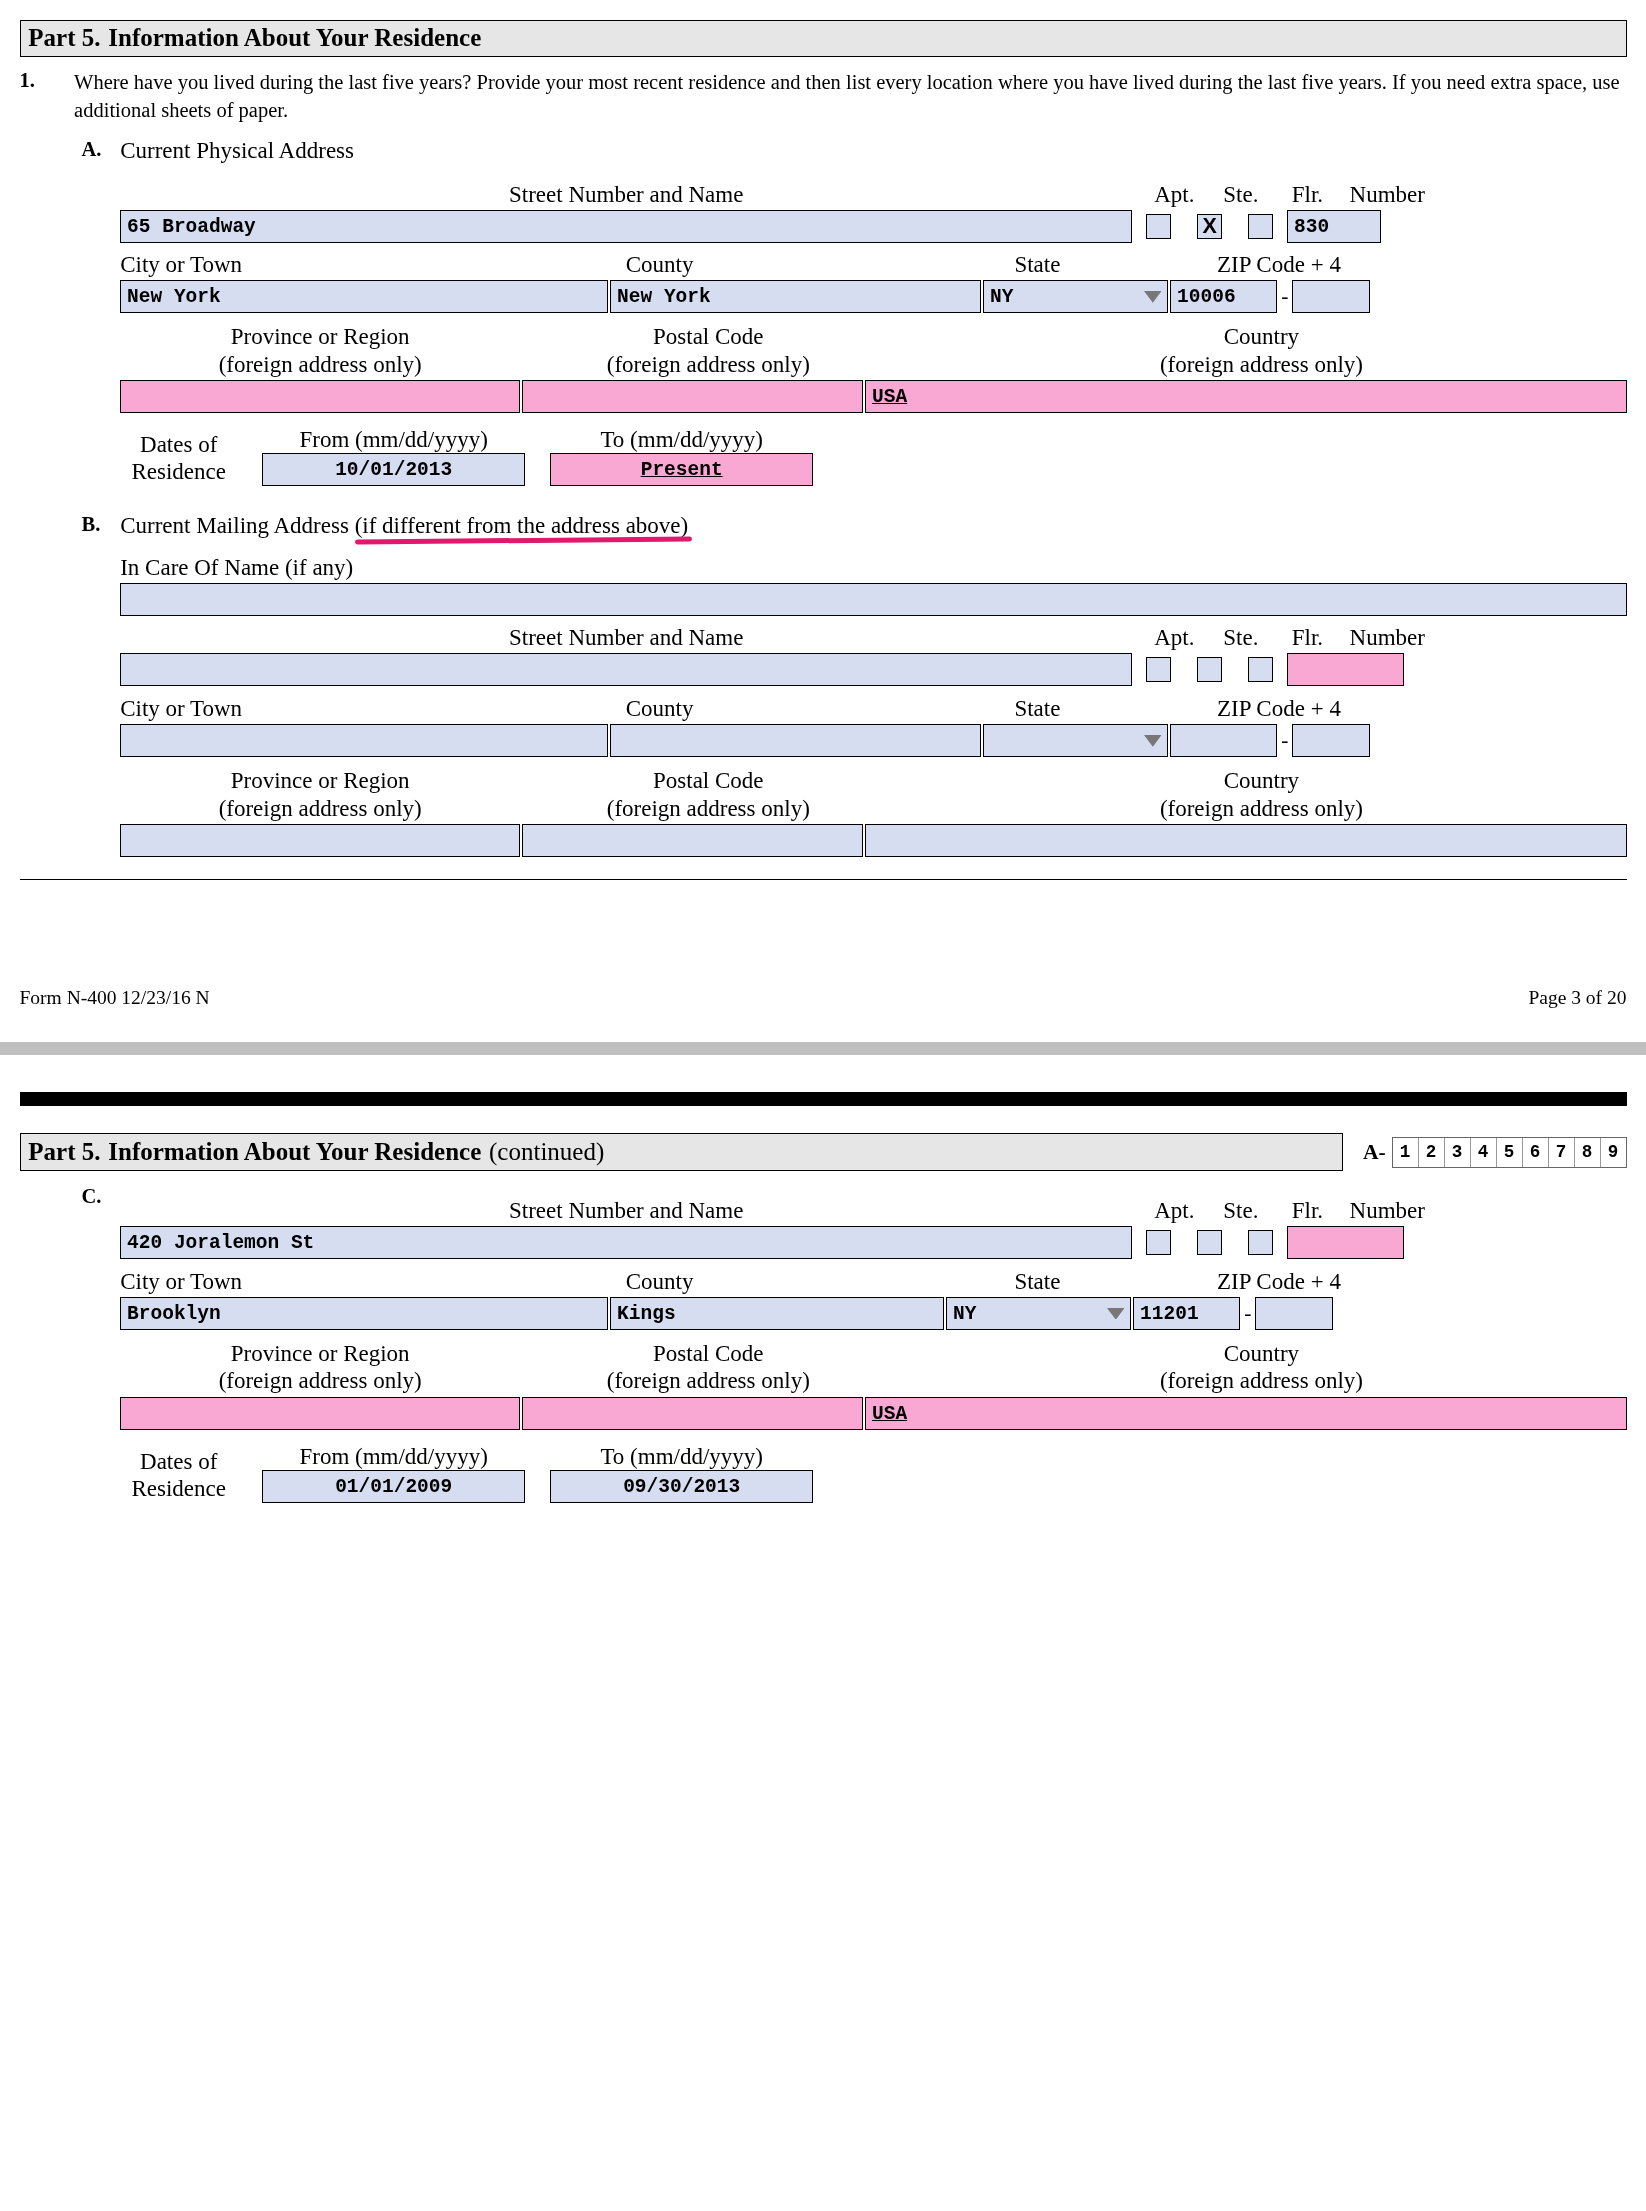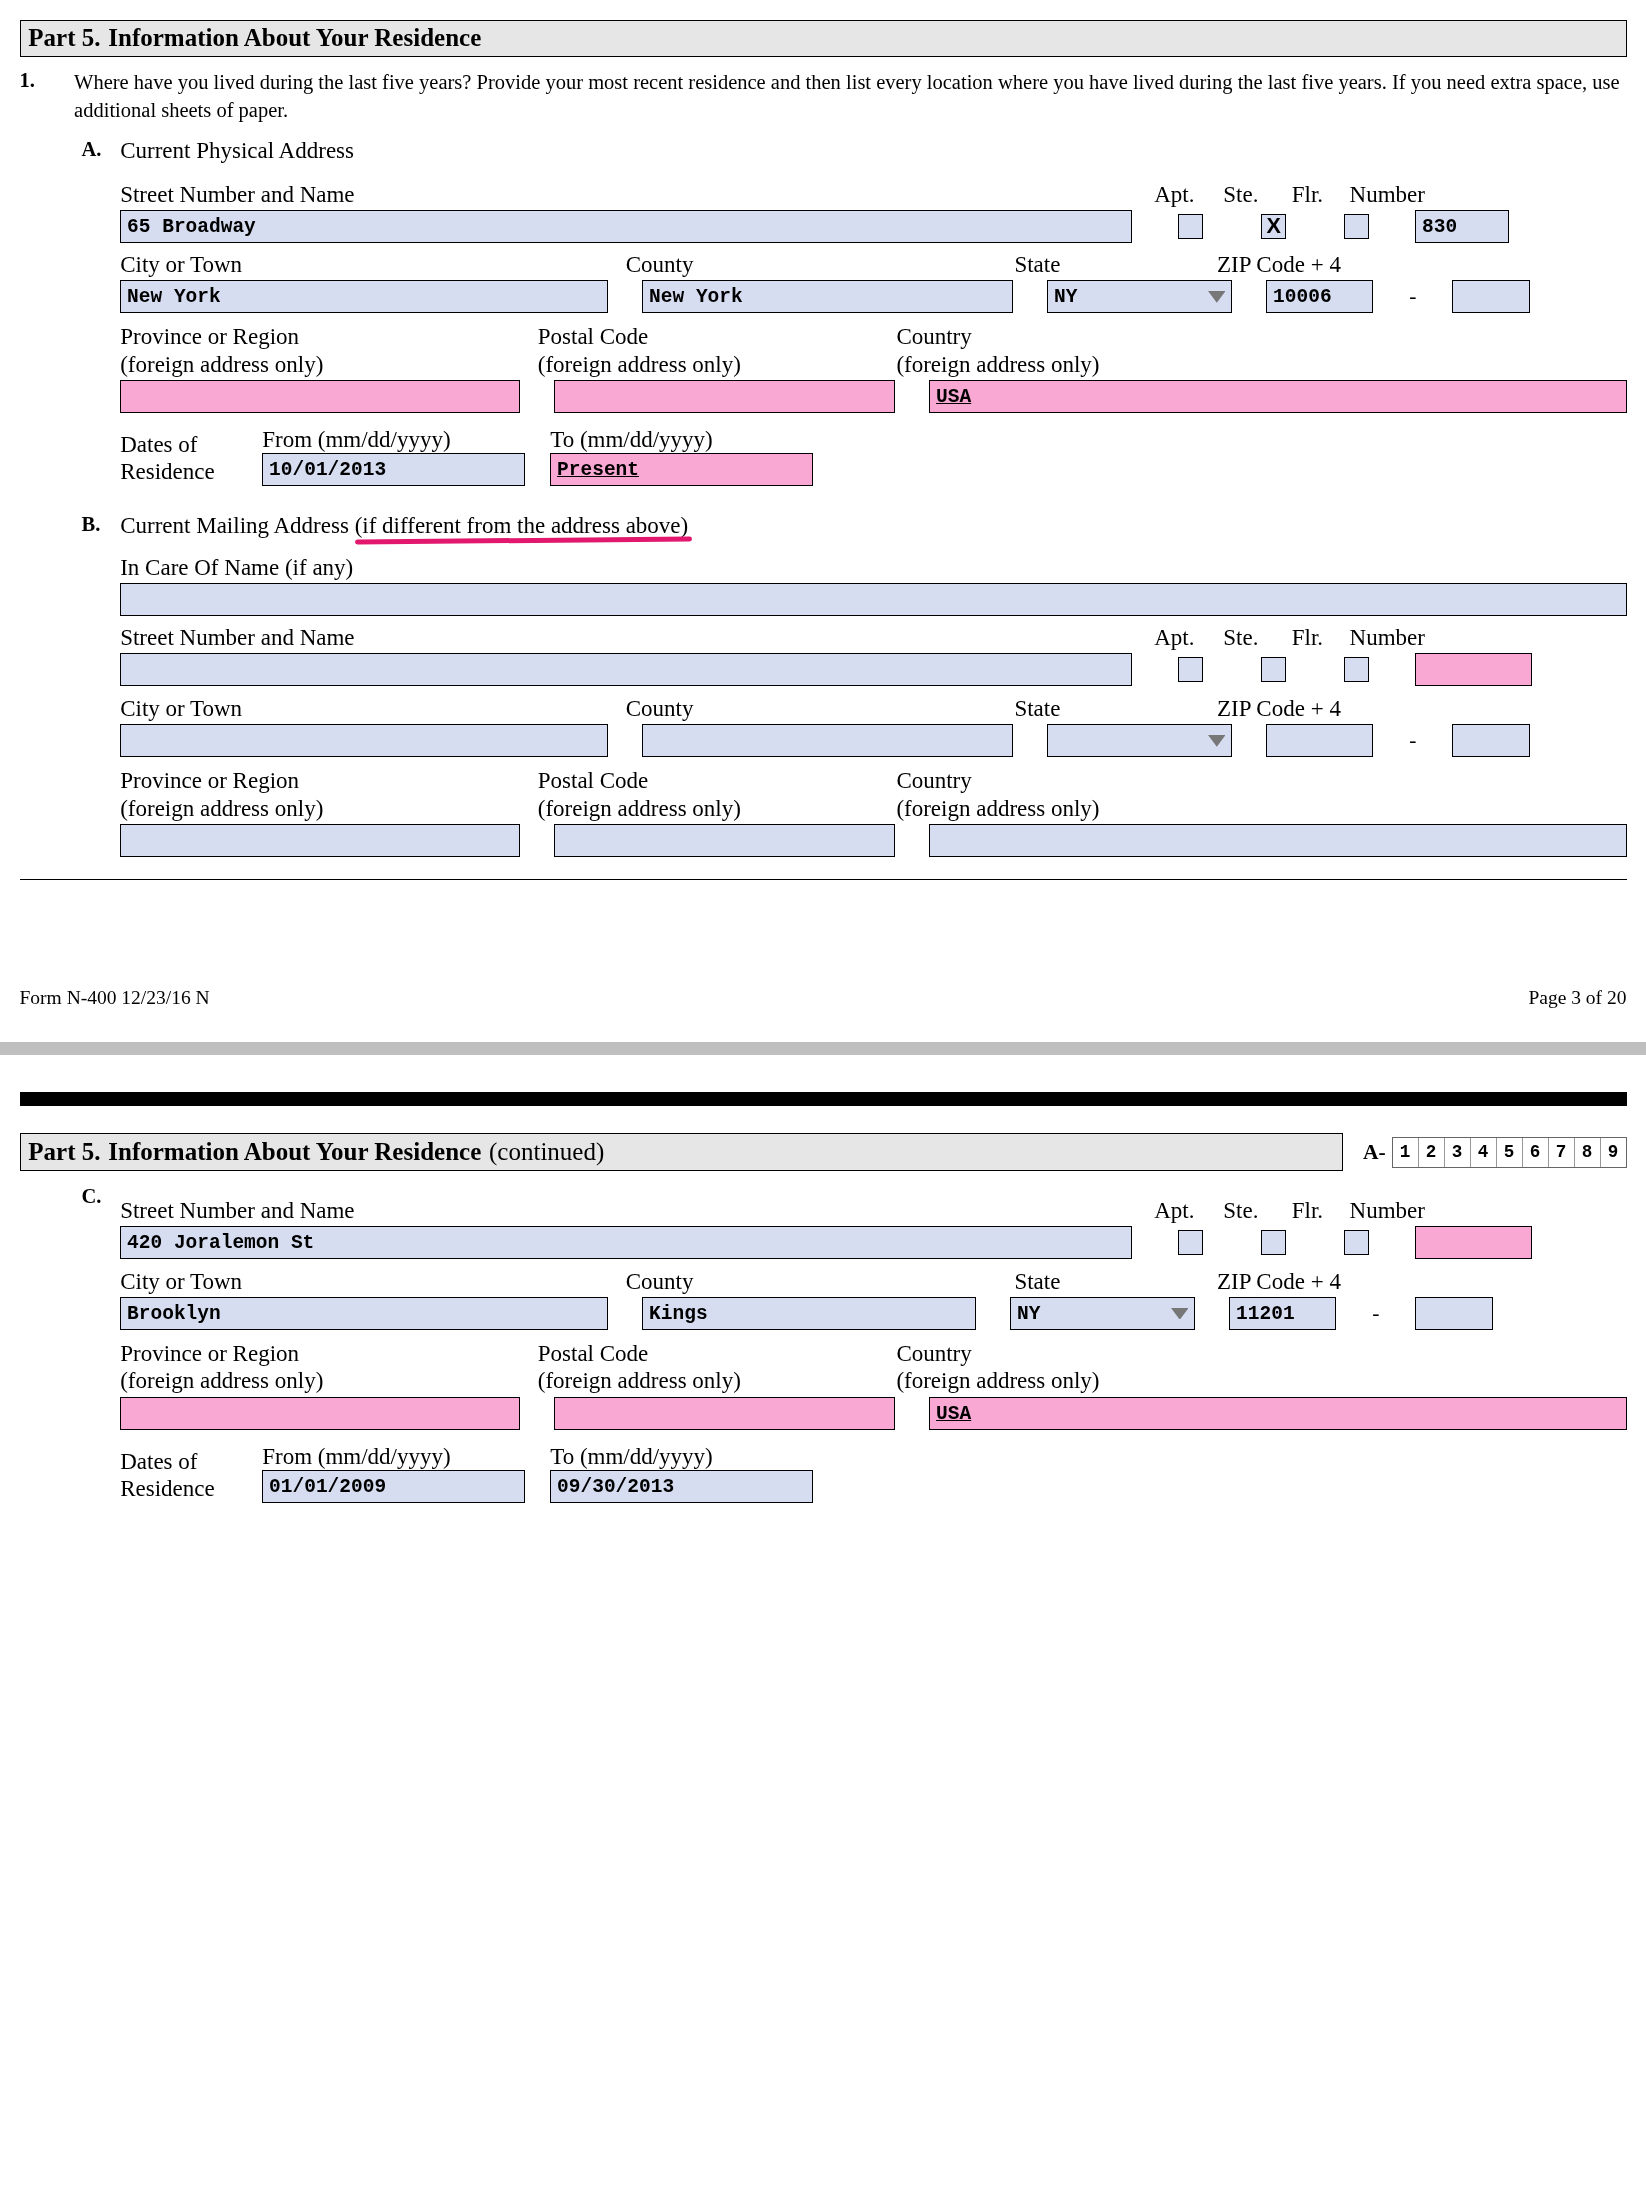--- a/index.html
+++ b/index.html
@@ -31,21 +31,21 @@
   .qtext { flex: 1; line-height: 1.35; }
   .sub {
     display: flex;
     margin-top: 13.7px;
     gap: 11.7px;
     margin-left: 62px;
   }
   .subletter { font-weight: bold; width: 27px; }
   .subbody { flex: 1; }
   .label-row { display: flex; gap: 17.6px; align-items: flex-end; margin-top: 5.9px;}
-  .field-row { display: flex; gap: 34px; align-items: center; margin-top: 2px;}
+  .field-row { display: flex; gap: 2px; align-items: center; margin-top: 2px;}
   .label { font-size: 23px; }
   .input {
     background: #d6ddf1;
     border: 1px solid #000;
     height: 33px;
     line-height: 33px;
     padding: 0 5.9px;
     font-family: "Courier New", monospace;
     font-weight: bold;
     font-size: 19.5px;
@@ -116,21 +116,21 @@
   }
   .underline-mark::after {
     content: "";
     position: absolute;
     left: 0; right: -3.9px; bottom: -3.9px;
     height: 4.9px;
     background: #e2186e;
     border-radius: 2.9px;
     transform: rotate(-0.5deg);
   }
-  .col { display: flex; flex-direction: column; }
+  .col { display: flex; flex-direction: column; text-align: center; }
   .stack-label { line-height: 1.2; }
 </style>
 </head>
 <body>
 
 <div class="part-header">
   <span>Part 5.</span>
   <span>Information About Your Residence</span>
 </div>
 

